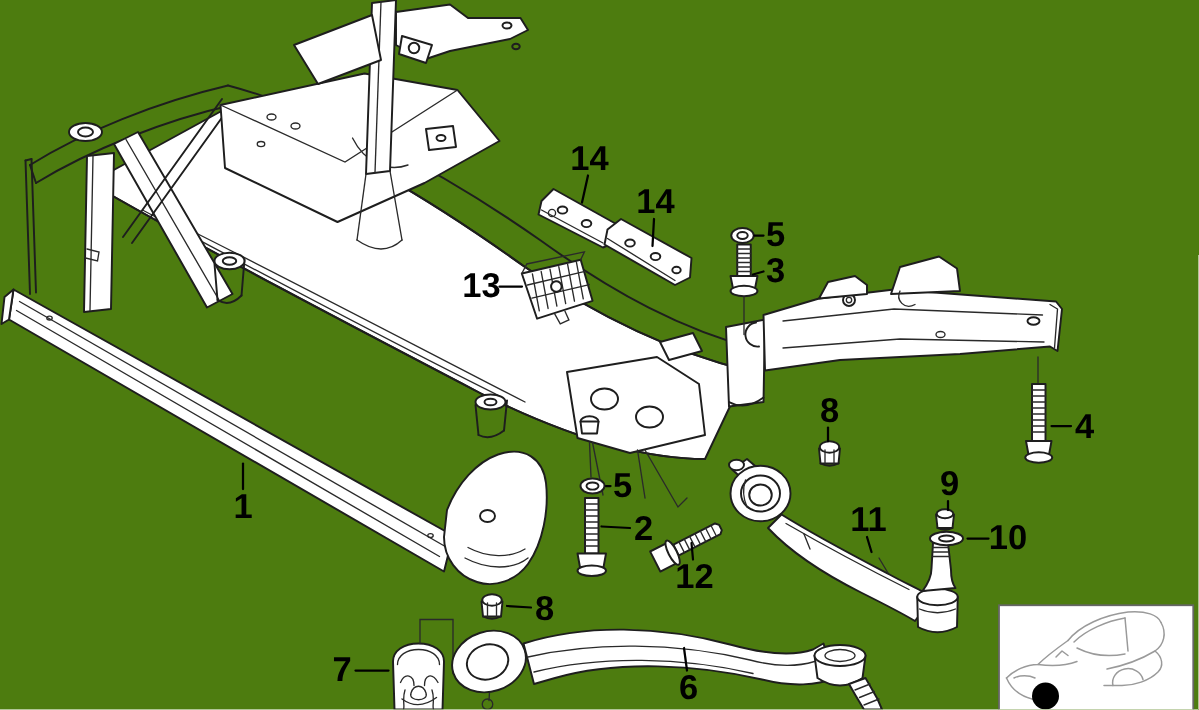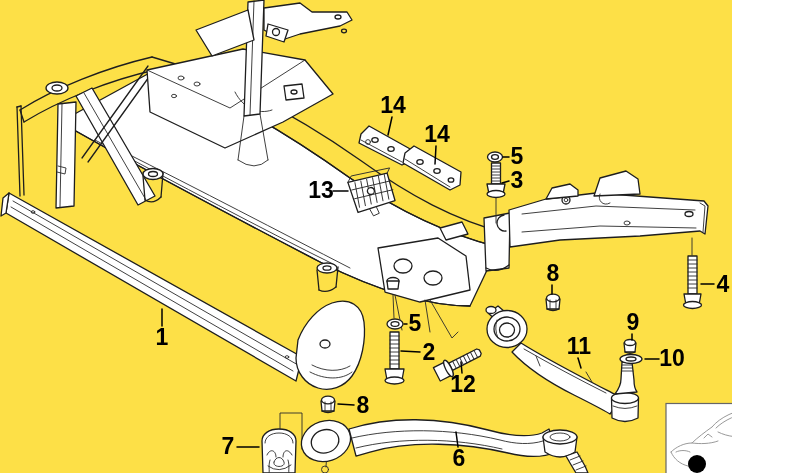--- a/index.html
+++ b/index.html
@@ -2,23 +2,23 @@
 <html><head>
 <meta charset="utf-8">
 <style>
   html, body {
     margin: 0;
     padding: 0;
     background: #ffffff;
   }
   .stage {
     position: relative;
-    width: 732px;
+    width: 799px;
     height: 473px;
-    background: #fde047;
+    background: #4d7c0f;
     overflow: hidden;
     font-family: "Liberation Sans", sans-serif;
   }
   svg { display: block; }
   .ln   { stroke: #1e1e1e; stroke-width: 1.3; fill: none; stroke-linecap: round; stroke-linejoin: round; }
   .lnw  { stroke: #1e1e1e; stroke-width: 1.3; fill: #ffffff; stroke-linejoin: round; }
   .thin { stroke: #2a2a2a; stroke-width: 0.9; fill: none; stroke-linecap: round; }
   .lead { stroke: #000000; stroke-width: 1.5; fill: none; stroke-linecap: round; }
   .callout-text {
     font-family: "Liberation Sans", sans-serif;

